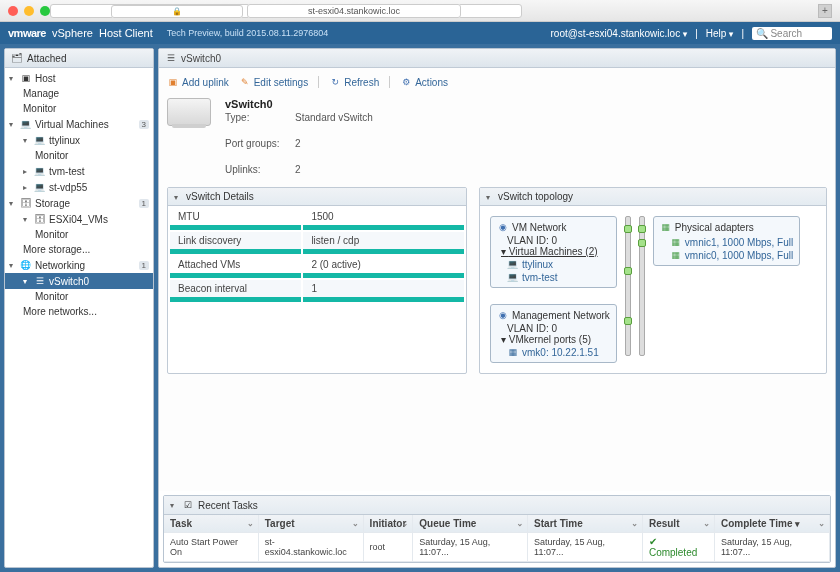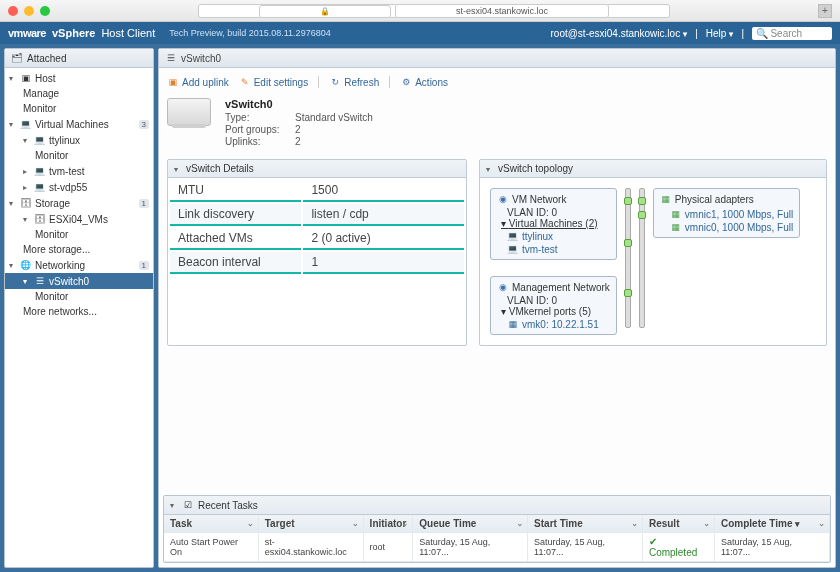--- a/index.html
+++ b/index.html
@@ -1,27 +1,27 @@
 <!DOCTYPE html>
 <html><head>
   <meta charset="utf-8">
   <style>
     *{margin:0;padding:0;box-sizing:border-box;font-family:Arial,Helvetica,sans-serif;font-size:10px;}
     body{width:840px;height:572px;background:#e8e8e8;overflow:hidden;}
     .mac-chrome{height:22px;background:linear-gradient(#f6f6f6,#e6e6e6);display:flex;align-items:center;padding:0 8px;border-bottom:1px solid #ccc;}
     .mac-dots{display:flex;gap:6px;}
     .mac-dot{width:10px;height:10px;border-radius:50%;}
     .mac-red{background:#ff5f57;}.mac-yel{background:#ffbd2e;}.mac-grn{background:#28c940;}
-    .mac-url{flex:1;display:flex;justify-content:center;}
+    .mac-url{flex:1;display:flex;}
     .mac-url span{background:#fff;border:1px solid #ccc;border-radius:3px;padding:1px 60px;font-size:9px;color:#555;}
     .mac-url .lock{font-size:8px;margin-right:4px;}
     .plus-tab{width:14px;height:14px;background:#d0d0d0;border:1px solid #bbb;text-align:center;line-height:12px;color:#666;}
     .app-bar{height:22px;background:#2a6496;color:#fff;display:flex;align-items:center;padding:0 8px;gap:6px;}
     .vmware-logo{font-weight:bold;font-size:11px;letter-spacing:-0.5px;}
-    .vsphere{font-size:11px;font-weight:700;}
+    .vsphere{font-size:11px;font-weight:400;}
     .hostclient{font-size:11px;}
     .build{font-size:9px;color:#c8e0f5;margin-left:8px;}
     .app-right{margin-left:auto;display:flex;align-items:center;gap:8px;}
     .app-right .link{color:#fff;cursor:pointer;font-size:9px;}
     .search-box{background:#fff;border-radius:2px;padding:1px 4px;width:80px;color:#888;font-size:9px;display:flex;align-items:center;gap:2px;}
     .main{display:flex;height:calc(100% - 44px);padding:4px;gap:4px;background:#3a6f9e;}
     .panel{background:#fff;border:1px solid #b8c4d1;border-radius:2px;display:flex;flex-direction:column;}
     .panel-head{background:linear-gradient(#f0f3f6,#dde5ec);border-bottom:1px solid #c0cad5;padding:3px 6px;font-size:10px;color:#333;display:flex;align-items:center;gap:4px;}
     .nav{width:150px;}
     .tree{flex:1;overflow:auto;padding:2px 0;}
@@ -35,29 +35,29 @@
     .content{flex:1;display:flex;flex-direction:column;}
     .breadcrumb{padding:3px 6px;background:linear-gradient(#f0f3f6,#dde5ec);border-bottom:1px solid #c0cad5;font-size:10px;color:#444;display:flex;align-items:center;gap:4px;}
     .content-body{flex:1;padding:8px;overflow:auto;background:#fdfdfd;}
     .toolbar{display:flex;gap:10px;align-items:center;margin-bottom:10px;}
     .tool-btn{display:flex;align-items:center;gap:3px;color:#336699;cursor:pointer;font-size:10px;}
     .tool-sep{width:1px;height:12px;background:#ccc;}
     .summary{display:flex;gap:14px;align-items:flex-start;margin-bottom:12px;}
     .device-icon{width:44px;height:28px;background:linear-gradient(#f4f4f4,#d8d8d8);border:1px solid #bbb;border-radius:3px;position:relative;}
     .device-icon::after{content:"";position:absolute;bottom:-3px;left:4px;right:4px;height:4px;background:#cfcfcf;border-radius:0 0 2px 2px;}
     .summary-info .title{font-weight:bold;font-size:11px;margin-bottom:2px;color:#222;}
-    .summary-table{display:grid;grid-template-columns:70px auto;row-gap:1px;font-size:9px;color:#555;}
+    .summary-table{display:grid;grid-template-columns:70px auto;row-gap:15px;font-size:9px;color:#555;}
     .two-col{display:flex;gap:12px;}
     .details-panel,.topo-panel{border:1px solid #c0cad5;border-radius:2px;background:#fff;}
     .details-panel{flex:0 0 300px;}
     .topo-panel{flex:1;min-width:300px;}
     .sub-head{background:linear-gradient(#f0f3f6,#e4ebf1);border-bottom:1px solid #c0cad5;padding:3px 6px;font-size:10px;color:#333;display:flex;align-items:center;gap:4px;}
     .details-table{width:100%;}
     .details-table tr:nth-child(even){background:#f5f8fb;}
-    .details-table td{padding:3px 8px;font-size:12px;color:#444;border-bottom:2px solid #14b8a6;}
+    .details-table td{padding:3px 8px;font-size:10px;color:#444;border-bottom:5px solid #14b8a6;}
     .details-table td:first-child{width:45%;}
     .topo-body{padding:10px;display:flex;gap:8px;align-items:flex-start;}
     .topo-box{border:1px solid #a8b8c8;border-radius:3px;background:#f4f8fc;padding:4px 6px;font-size:9px;color:#333;min-width:120px;}
     .topo-box .box-title{display:flex;align-items:center;gap:3px;margin-bottom:2px;}
     .topo-sub{padding-left:10px;color:#336699;font-size:9px;display:flex;align-items:center;gap:3px;padding-top:1px;}
     .topo-col{display:flex;flex-direction:column;gap:16px;}
     .topo-switch{width:6px;background:#ddd;border:1px solid #aaa;align-self:stretch;position:relative;border-radius:2px;}
     .switch-dot{position:absolute;width:8px;height:8px;background:#a4e28a;border:1px solid #5a9e3e;border-radius:2px;left:-2px;}
     .recent{position:absolute;bottom:4px;left:158px;right:8px;background:#fff;border:1px solid #b8c4d1;border-radius:2px;}
     .recent-table{width:100%;border-collapse:collapse;}

